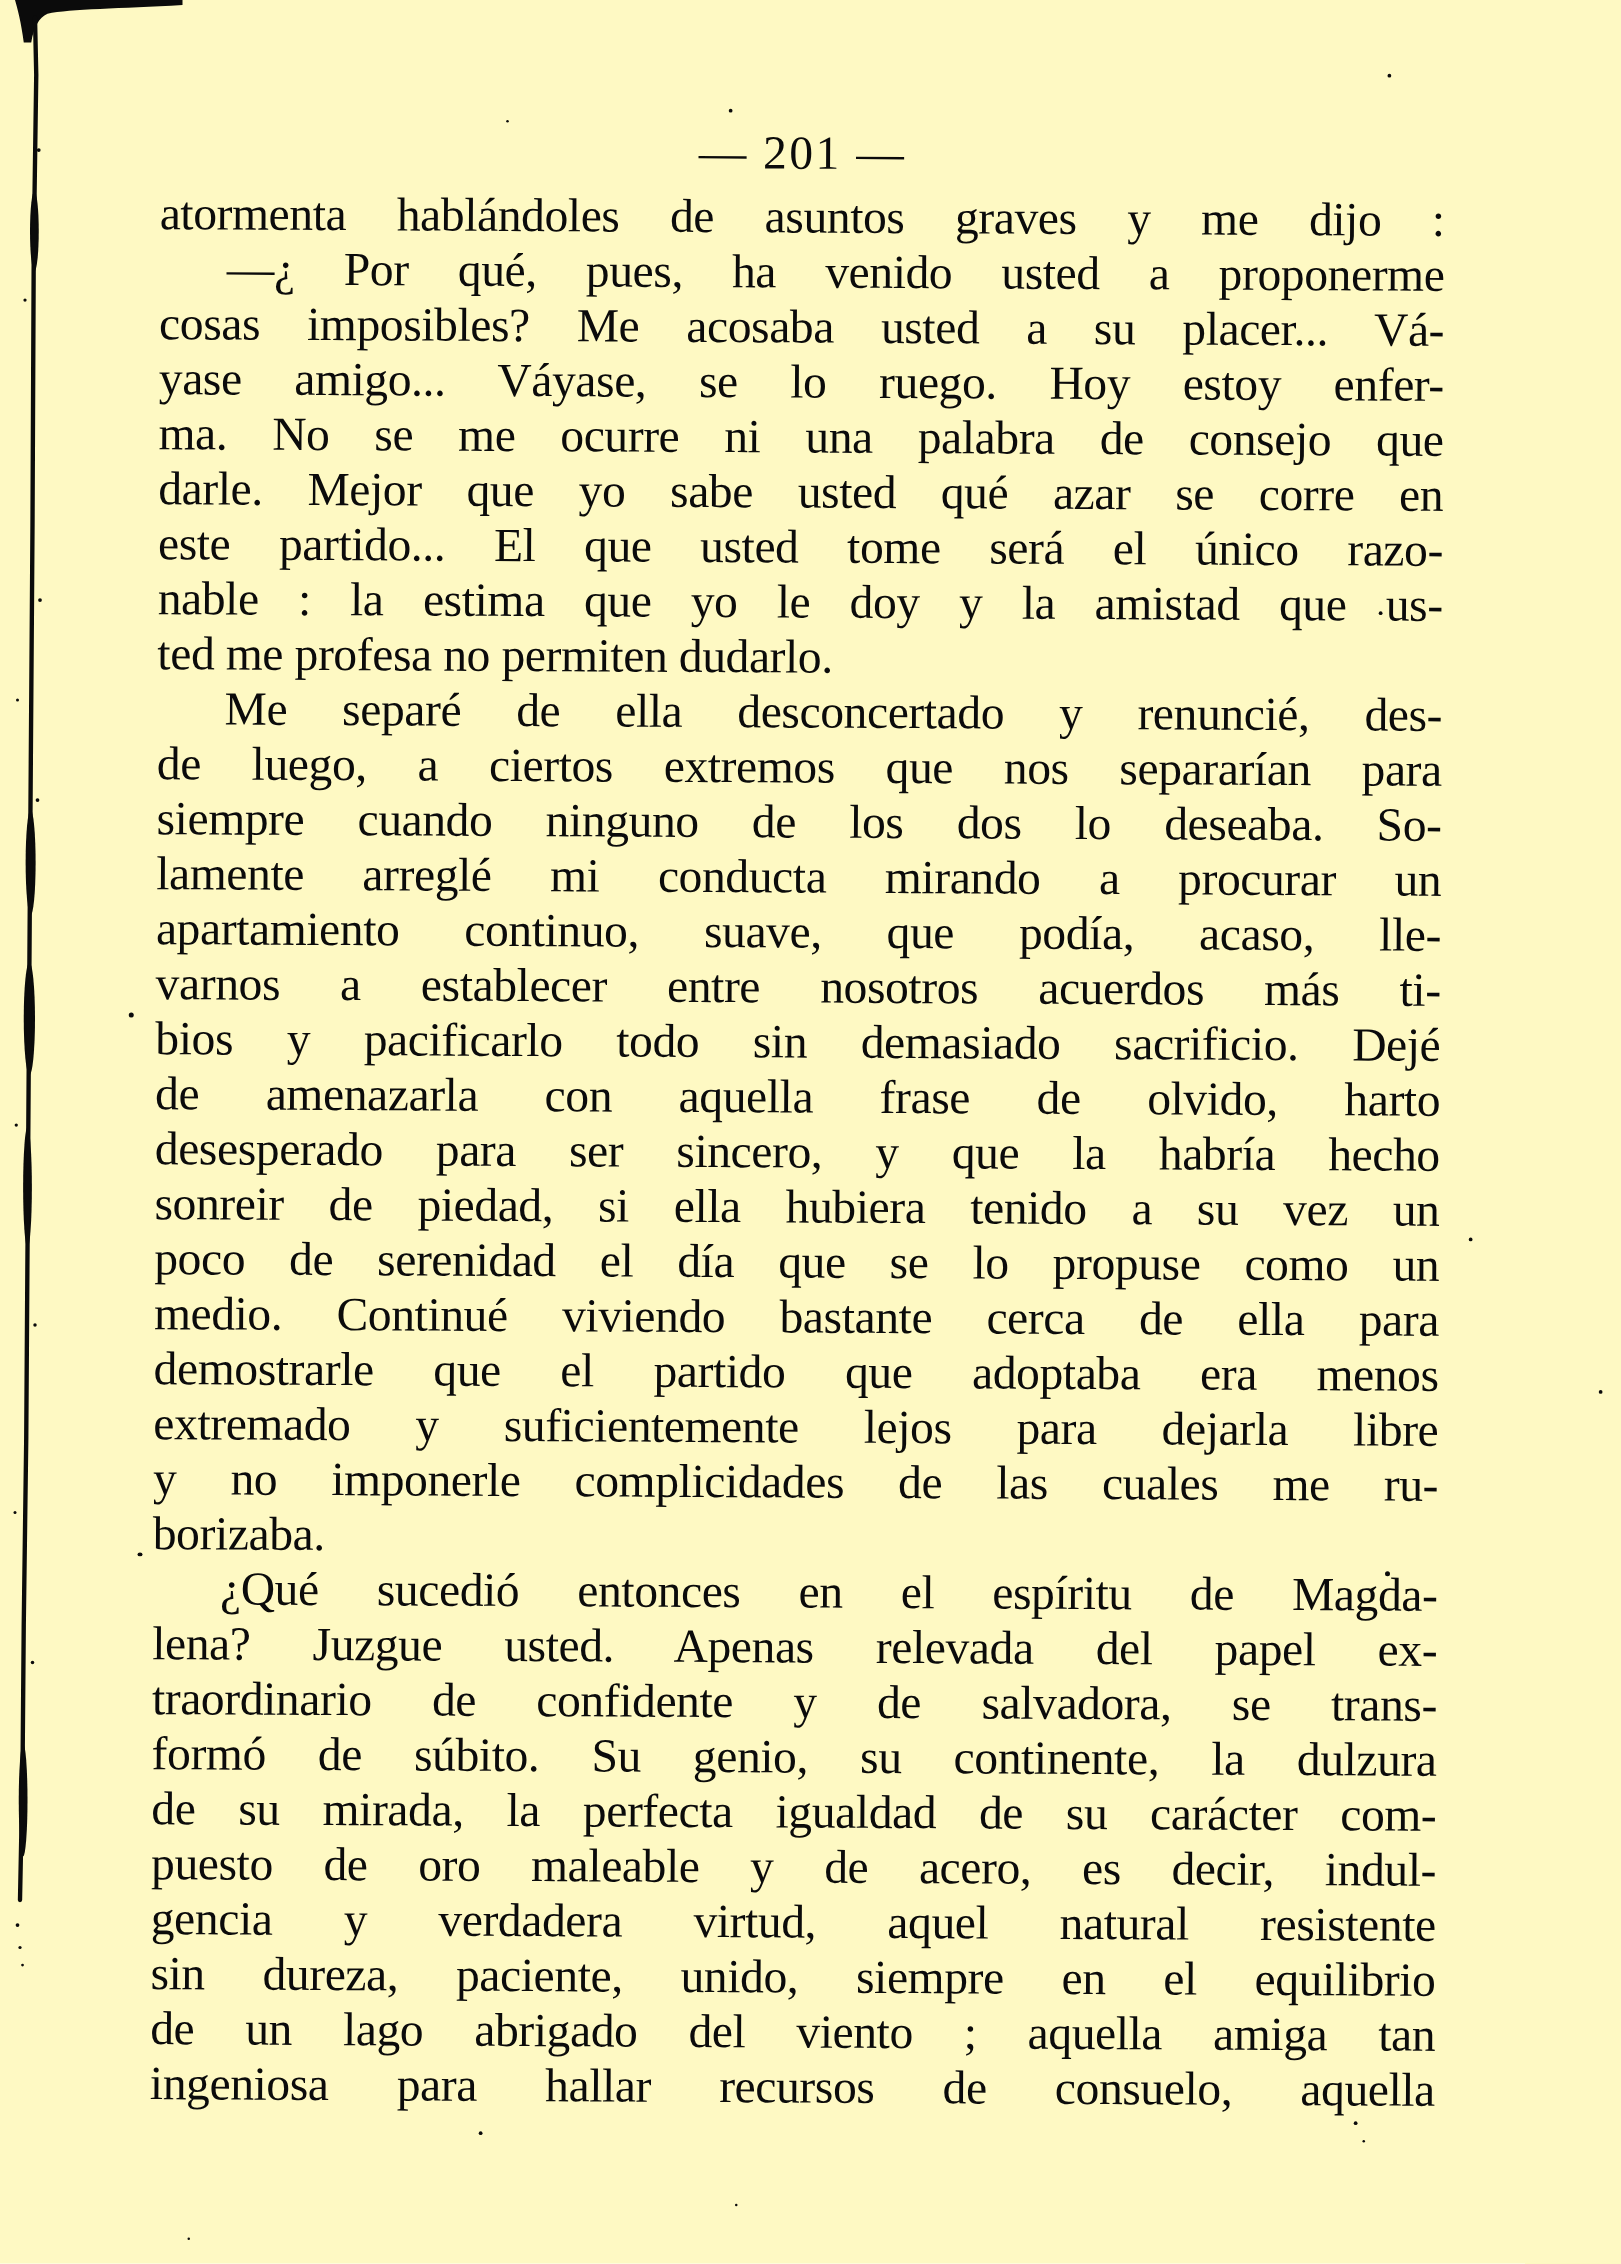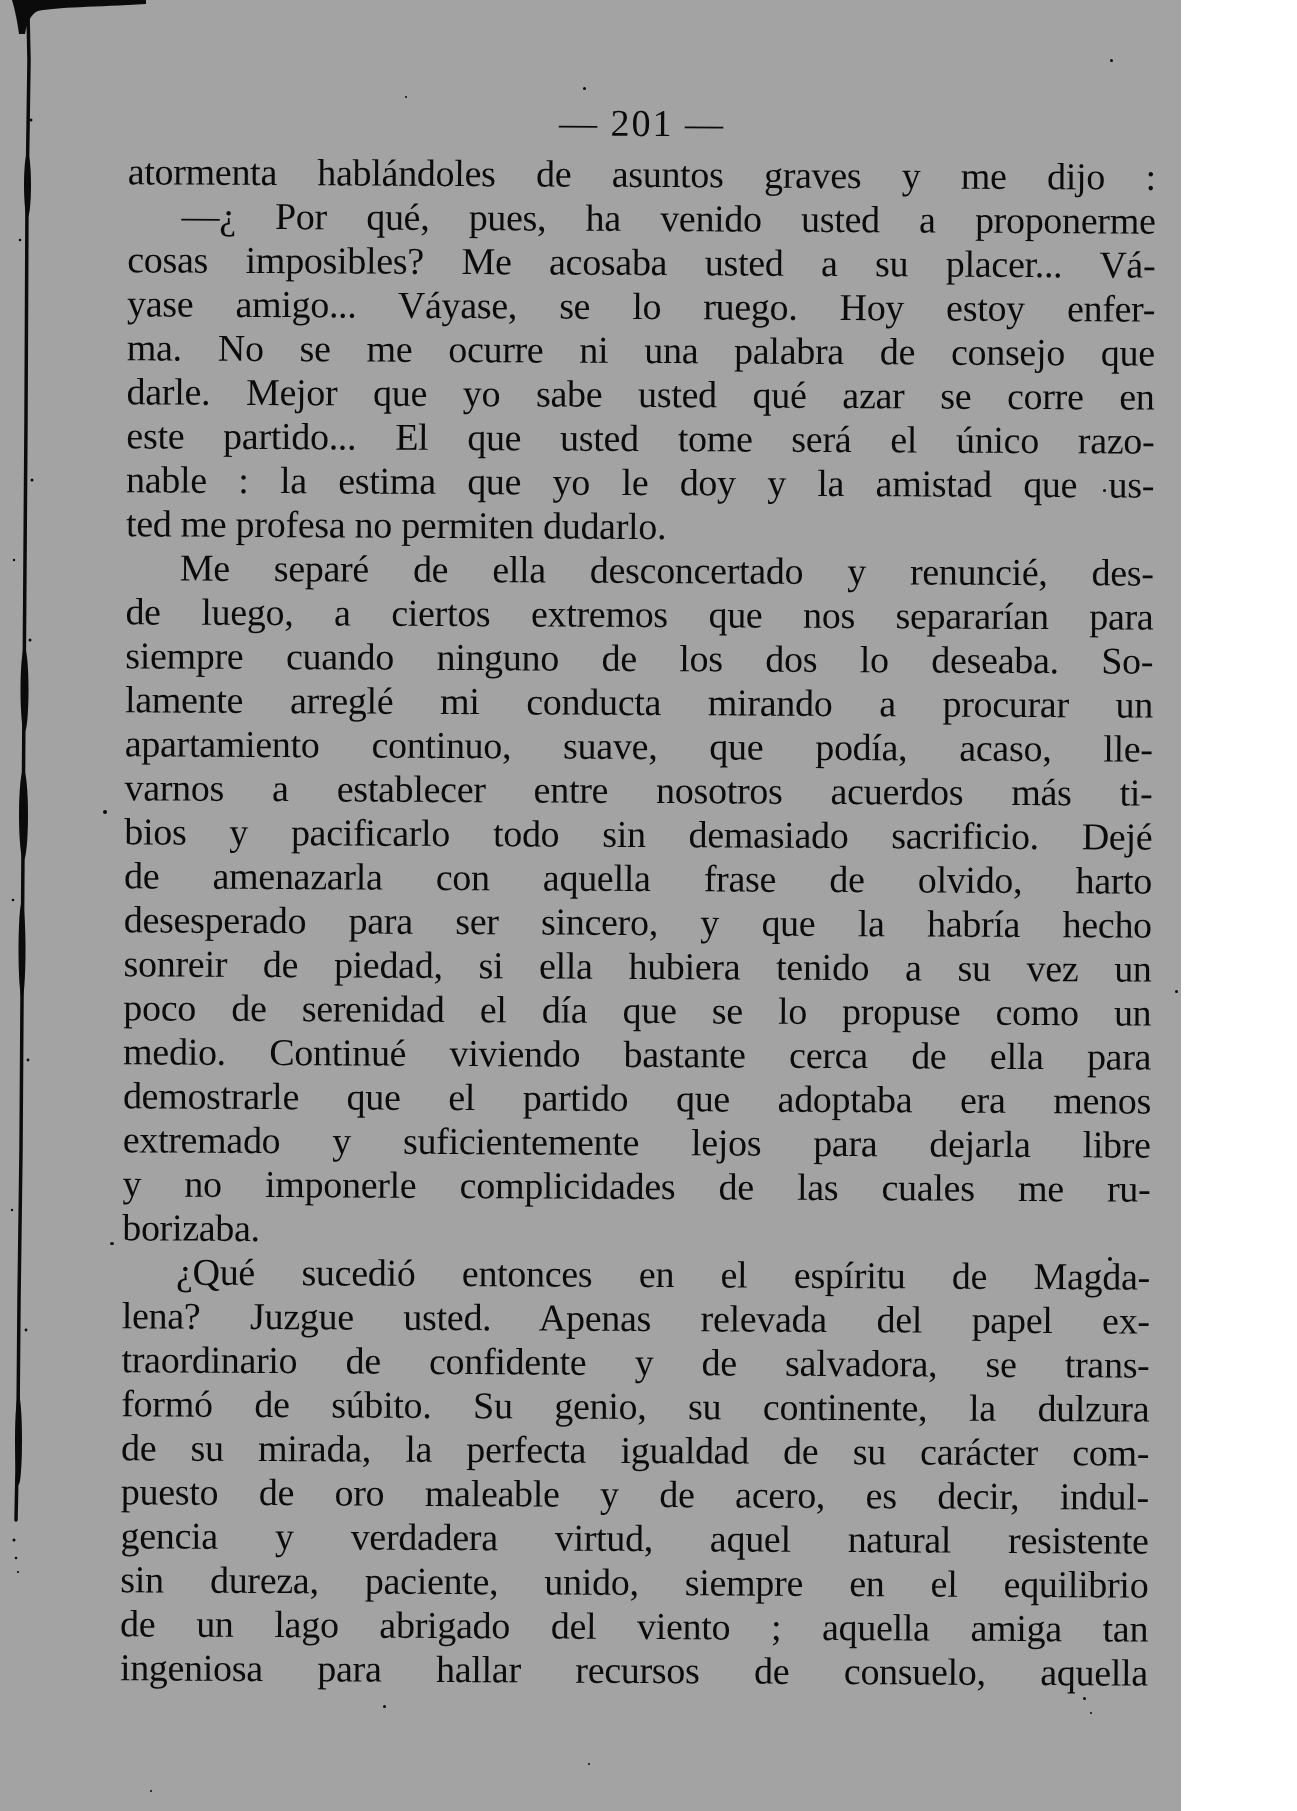--- a/index.html
+++ b/index.html
@@ -2,23 +2,23 @@
 <html><head>
 <meta charset="utf-8">
 <style>
   html, body {
     margin: 0;
     padding: 0;
     background: #ffffff;
   }
   #page {
     position: relative;
-    width: 1181px;
+    width: 1297px;
     height: 1811px;
-    background: #a3a3a3;
+    background: #fef9c3;
     overflow: hidden;
     font-family: "Liberation Serif", "DejaVu Serif", serif;
     color: #0b0b0b;
   }
   
   #textblock {
     position: absolute;
     left: 124px;
     top: 100px;
     width: 1028px;

